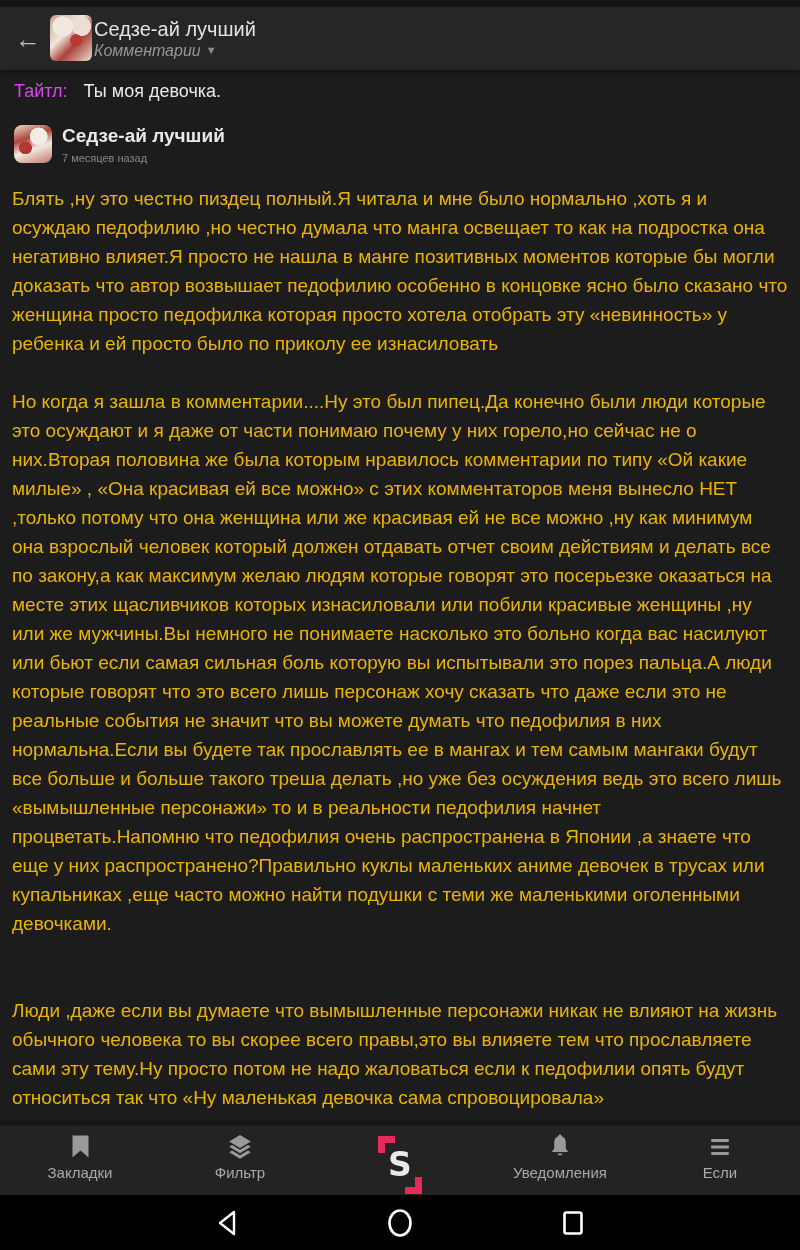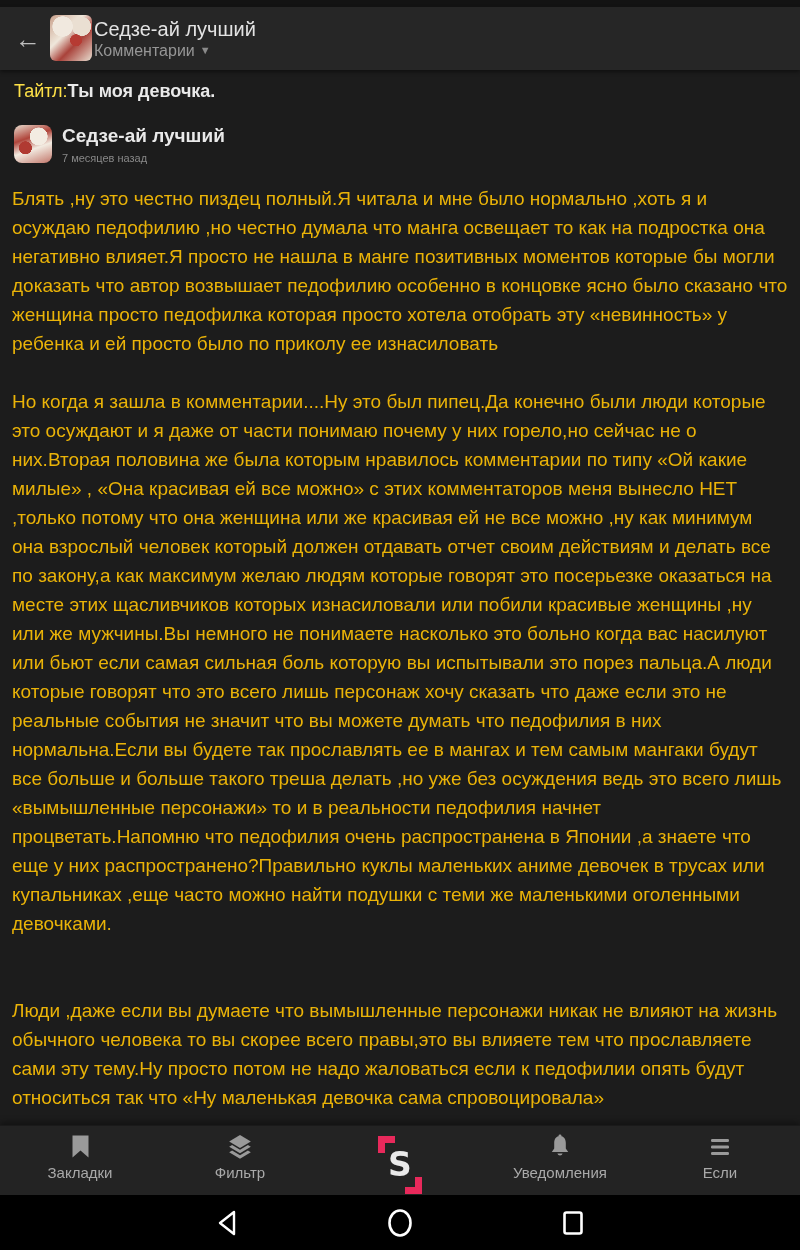--- a/index.html
+++ b/index.html
@@ -28,33 +28,33 @@
     width:42px; height:46px; border-radius:6px; flex:0 0 auto;
     margin-left:4px; margin-top:-2px;
     background:
       radial-gradient(circle at 30% 25%, #f1e9df 0 22%, transparent 23%),
       radial-gradient(circle at 62% 55%, #b63b33 0 16%, transparent 17%),
       radial-gradient(circle at 75% 25%, #eadfd2 0 20%, transparent 21%),
       linear-gradient(135deg,#c9a08b 0%,#efe7db 38%,#a9423a 62%,#e8ded1 100%);
   }
   .header-titles { margin-left:2px; min-width:0; flex:1; }
   .header-title { color:#e3e3e3; font-size:20px; font-weight:400; line-height:24px; }
-  .header-subtitle { color:#969696; font-size:16px; line-height:19px; display:flex; align-items:center; gap:5px; cursor:pointer; }
+  .header-subtitle { color:#969696; font-size:16px; line-height:19px; display:flex; align-items:center; gap:5px; cursor:pointer;font-style:italic; }
   .dd-caret { font-size:11px; color:#8a8a8a; }
   .filter-btn {
     flex:0 0 auto;
     display:flex; align-items:center; gap:7px;
     border:1px solid #3d3d3d; border-radius:23px;
     padding:10px 20px;
     color:#d6d6d6; font-size:19px; cursor:pointer; background:transparent;
   }
   
   .title-row { padding:11px 14px 9px; font-size:18px; }
-  .title-row .label { color:#fde047; margin-right:0; }
-  .title-row .value { color:#e9e9e9; font-weight:700; }
+  .title-row .label { color:#d946ef; margin-right:16px; }
+  .title-row .value { color:#e9e9e9; font-weight:400; }
   
   .comment-head { display:flex; margin:14px 14px 0; gap:10px; }
   .comment-avatar {
     width:38px; height:38px; border-radius:8px; flex:0 0 auto;
     background:
       radial-gradient(circle at 65% 30%, #f3ece2 0 24%, transparent 25%),
       radial-gradient(circle at 30% 60%, #b03a32 0 18%, transparent 19%),
       linear-gradient(160deg,#e9ded0 0%,#b0453b 35%,#f2ebe1 60%,#c2766a 100%);
   }
   .comment-author { color:#e9e9e9; font-size:19px; font-weight:700; line-height:22px; }

